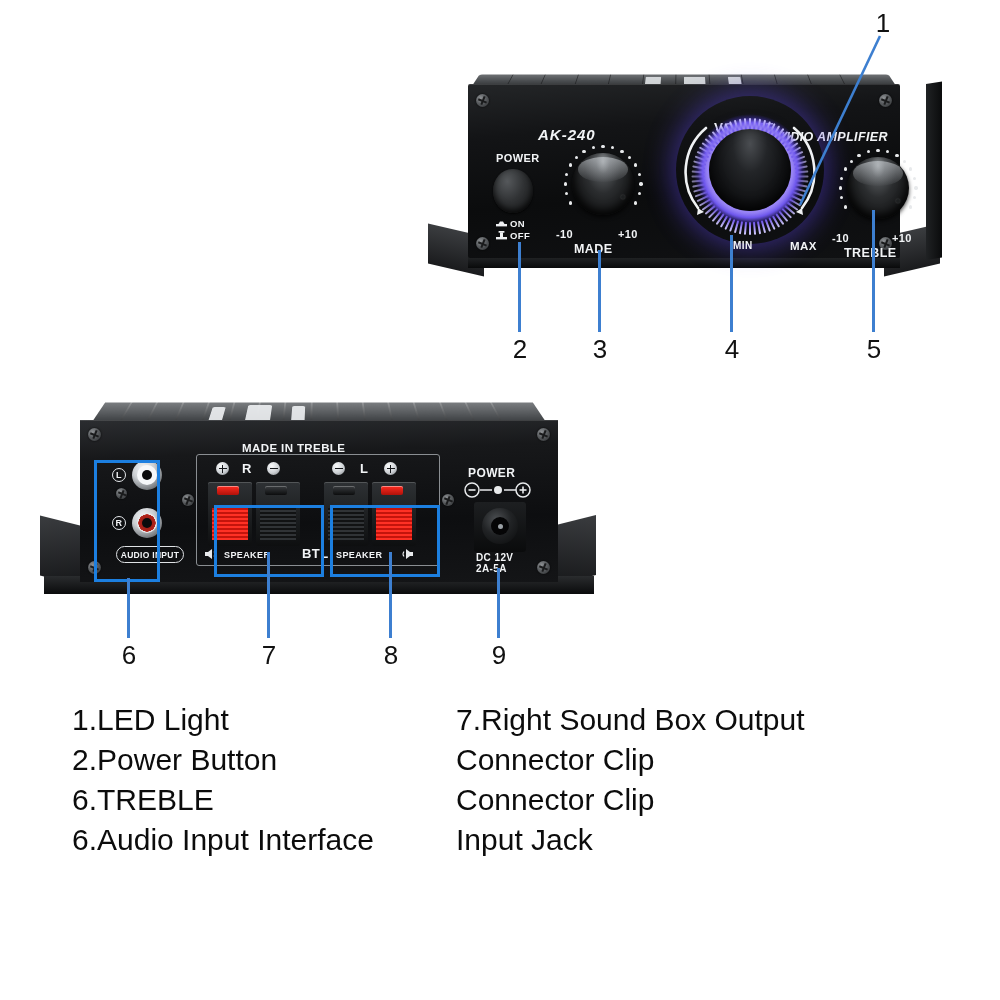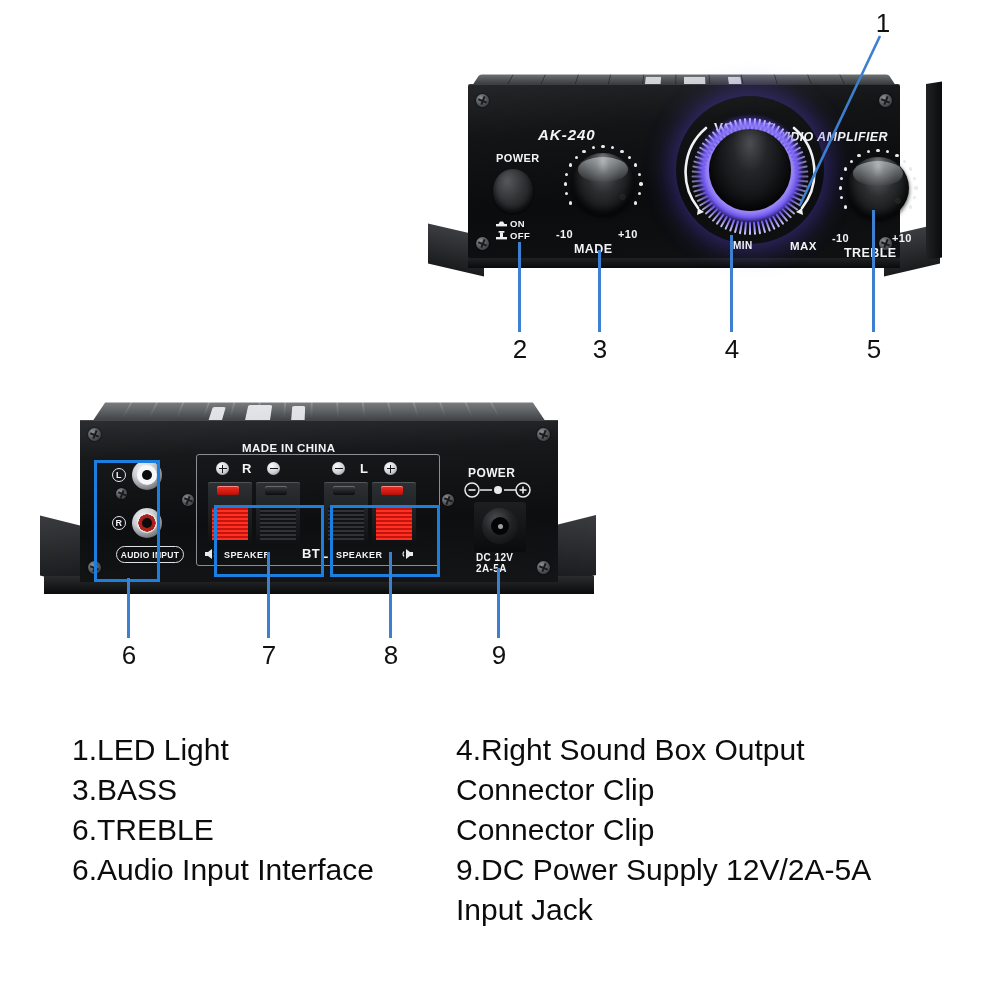--- a/index.html
+++ b/index.html
@@ -127,21 +127,21 @@
   .dc-hole{position:absolute;border-radius:50%;background:#050506;}
   .dc-pin{position:absolute;border-radius:50%;background:#9aa0a5;}
 
   .audio-tag{position:absolute;border:1.4px solid #dfe2e5;border-radius:9px;
       color:#f2f4f6;font-size:8.5px;font-weight:bold;letter-spacing:.3px;
       display:flex;align-items:center;justify-content:center;
       font-family:"Liberation Sans", sans-serif;}
 
   
   #legend{position:absolute;left:0;top:700px;width:1000px;height:280px;}
-  .leg-col{position:absolute;top:0;margin-top:30px;}
+  .leg-col{position:absolute;top:0;}
   .leg-line{font-size:30px;line-height:40px;color:#0c0c0c;white-space:nowrap;
       font-family:"Liberation Sans", sans-serif;}
 </style>
 </head>
 <body>
 
 <div id="stage">
 
   <div id="front-unit">
 
@@ -373,21 +373,21 @@
 
     <div class="r-base"></div>
 
     <div class="r-face">
 
       <div class="screw" style="left:8px;top:8px;"></div>
       <div class="screw" style="right:8px;top:8px;"></div>
       <div class="screw" style="left:8px;bottom:8px;"></div>
       <div class="screw" style="right:8px;bottom:8px;"></div>
 
-      <div class="lbl" style="left:162px;top:22px;font-size:11.5px;">MADE IN CHINA</div>
+      <div class="lbl" style="left:162px;top:22px;font-size:11.5px;">MADE IN TREBLE</div>
 
       <div class="lbl" style="left:32px;top:48px;font-size:9px;border:1.2px solid #e6e9ec;border-radius:50%;
                   width:12px;height:12px;line-height:12px;text-align:center;">L</div>
       <div class="lbl" style="left:32px;top:96px;font-size:9px;border:1.2px solid #e6e9ec;border-radius:50%;
                   width:12px;height:12px;line-height:12px;text-align:center;">R</div>
 
       <div class="rca rca-outer" style="left:52px;top:40px;width:30px;height:30px;">
         <div class="rca-mid" style="left:5px;top:5px;width:20px;height:20px;background:#f6f8fa;"></div>
         <div class="rca-pin" style="left:10px;top:10px;width:10px;height:10px;"></div>
       </div>
@@ -505,26 +505,25 @@
 
   <div class="callout-line" style="left:389px;top:552px;width:3px;height:86px;"></div>
   <div class="callout-num" style="left:376px;top:640px;">8</div>
 
   <div class="callout-line" style="left:497px;top:568px;width:3px;height:70px;"></div>
   <div class="callout-num" style="left:484px;top:640px;">9</div>
 
   <div id="legend">
     <div class="leg-col" style="left:72px;">
       <div class="leg-line">1.LED Light</div>
-      <div class="leg-line">3.BASS</div>
+      <div class="leg-line">2.Power Button</div>
       <div class="leg-line">6.TREBLE</div>
       <div class="leg-line">6.Audio Input Interface</div>
     </div>
     <div class="leg-col" style="left:456px;">
-      <div class="leg-line">4.Right Sound Box Output</div>
+      <div class="leg-line">7.Right Sound Box Output</div>
       <div class="leg-line">Connector Clip</div>
       <div class="leg-line">Connector Clip</div>
-      <div class="leg-line">9.DC Power Supply 12V/2A-5A</div>
       <div class="leg-line">Input Jack</div>
     </div>
   </div>
 
 </div>
 
 </body></html>

